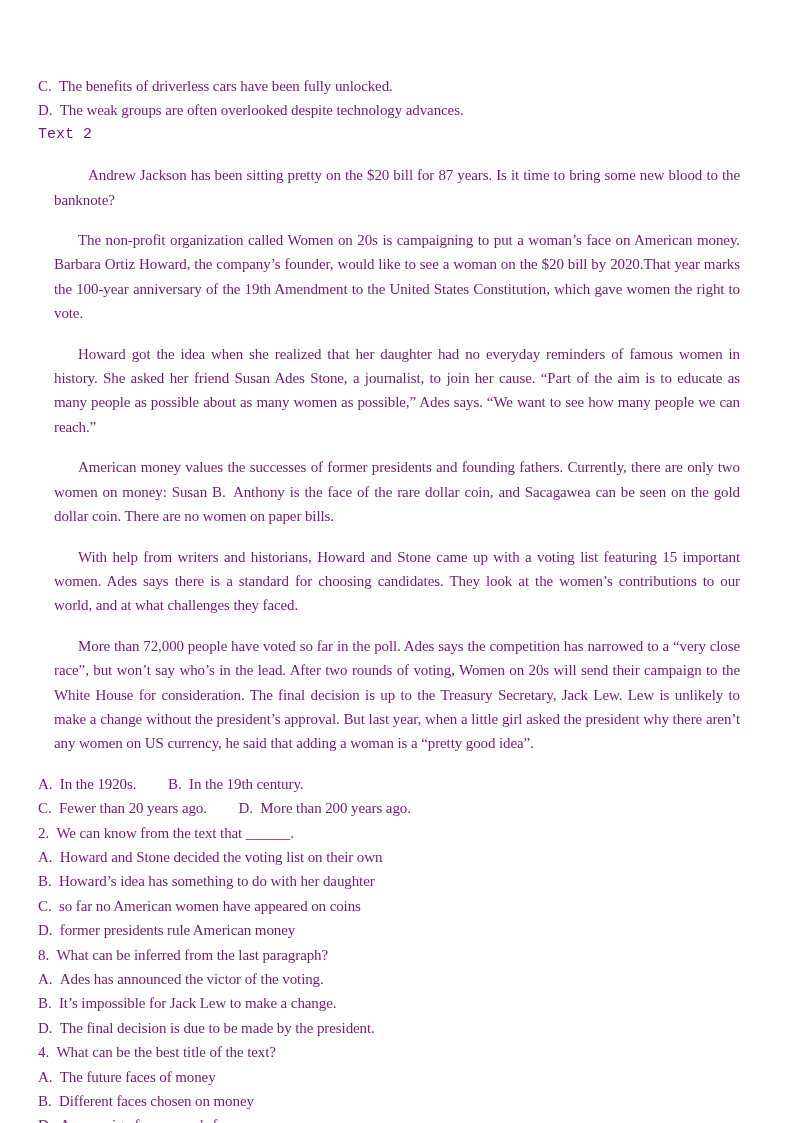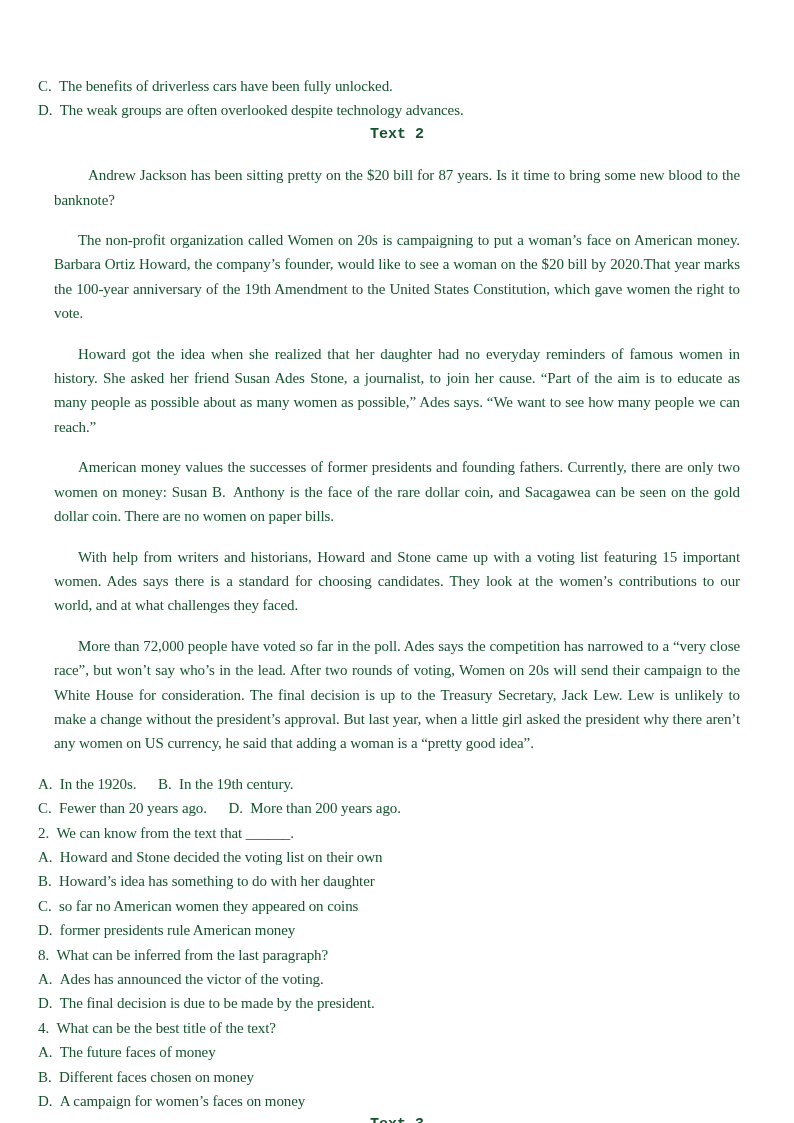--- a/index.html
+++ b/index.html
@@ -6,51 +6,50 @@
     margin: 0;
     padding: 0;
     background: #ffffff;
   }
   .page {
     position: relative;
     width: 794px;
     height: 1123px;
     box-sizing: border-box;
     background: #ffffff;
-    color: #14532d;
+    color: #701a75;
     font-family: "Liberation Serif", "DejaVu Serif", serif;
     font-size: 15px;
     line-height: 24.4px;
     letter-spacing: -0.1px;
     padding: 74px 38px 0 38px;
     overflow: hidden;
   }
   .line {
     display: block;
     margin: 0;
   }
   .section-title {
     display: block;
     margin: 0;
-    text-align: center;
     font-family: "Liberation Mono", "DejaVu Sans Mono", monospace;
-    font-weight: 700;
+    font-weight: 400;
     font-size: 15px;
     letter-spacing: 0;
   }
   .para {
     margin: 16px;
     text-align: justify;
     text-indent: 24px;
   }
   .para.first {
     text-indent: 34px;
   }
   .opt-row .opt-second {
-    margin-left: 18px;
+    margin-left: 28px;
   }
 </style>
 </head>
 <body>
 
 <div class="page">
 
   <span class="line">C. The benefits of driverless cars have been fully unlocked.</span>
   <span class="line">D. The weak groups are often overlooked despite technology advances.</span>
 
@@ -68,25 +67,26 @@
     <span class="opt-second">B. In the 19th century.</span>
   </div>
   <div class="line opt-row">
     <span>C. Fewer than 20 years ago.</span>
     <span class="opt-second">D. More than 200 years ago.</span>
   </div>
 
   <span class="line">2. We can know from the text that ______.</span>
   <span class="line">A. Howard and Stone decided the voting list on their own</span>
   <span class="line">B. Howard’s idea has something to do with her daughter</span>
-  <span class="line">C. so far no American women they appeared on coins</span>
+  <span class="line">C. so far no American women have appeared on coins</span>
   <span class="line">D. former presidents rule American money</span>
 
   <span class="line">8. What can be inferred from the last paragraph?</span>
   <span class="line">A. Ades has announced the victor of the voting.</span>
+  <span class="line">B. It’s impossible for Jack Lew to make a change.</span>
   <span class="line">D. The final decision is due to be made by the president.</span>
 
   <span class="line">4. What can be the best title of the text?</span>
   <span class="line">A. The future faces of money</span>
   <span class="line">B. Different faces chosen on money</span>
   <span class="line">D. A campaign for women’s faces on money</span>
 
   <span class="section-title">Text 3</span>
 
 </div>

